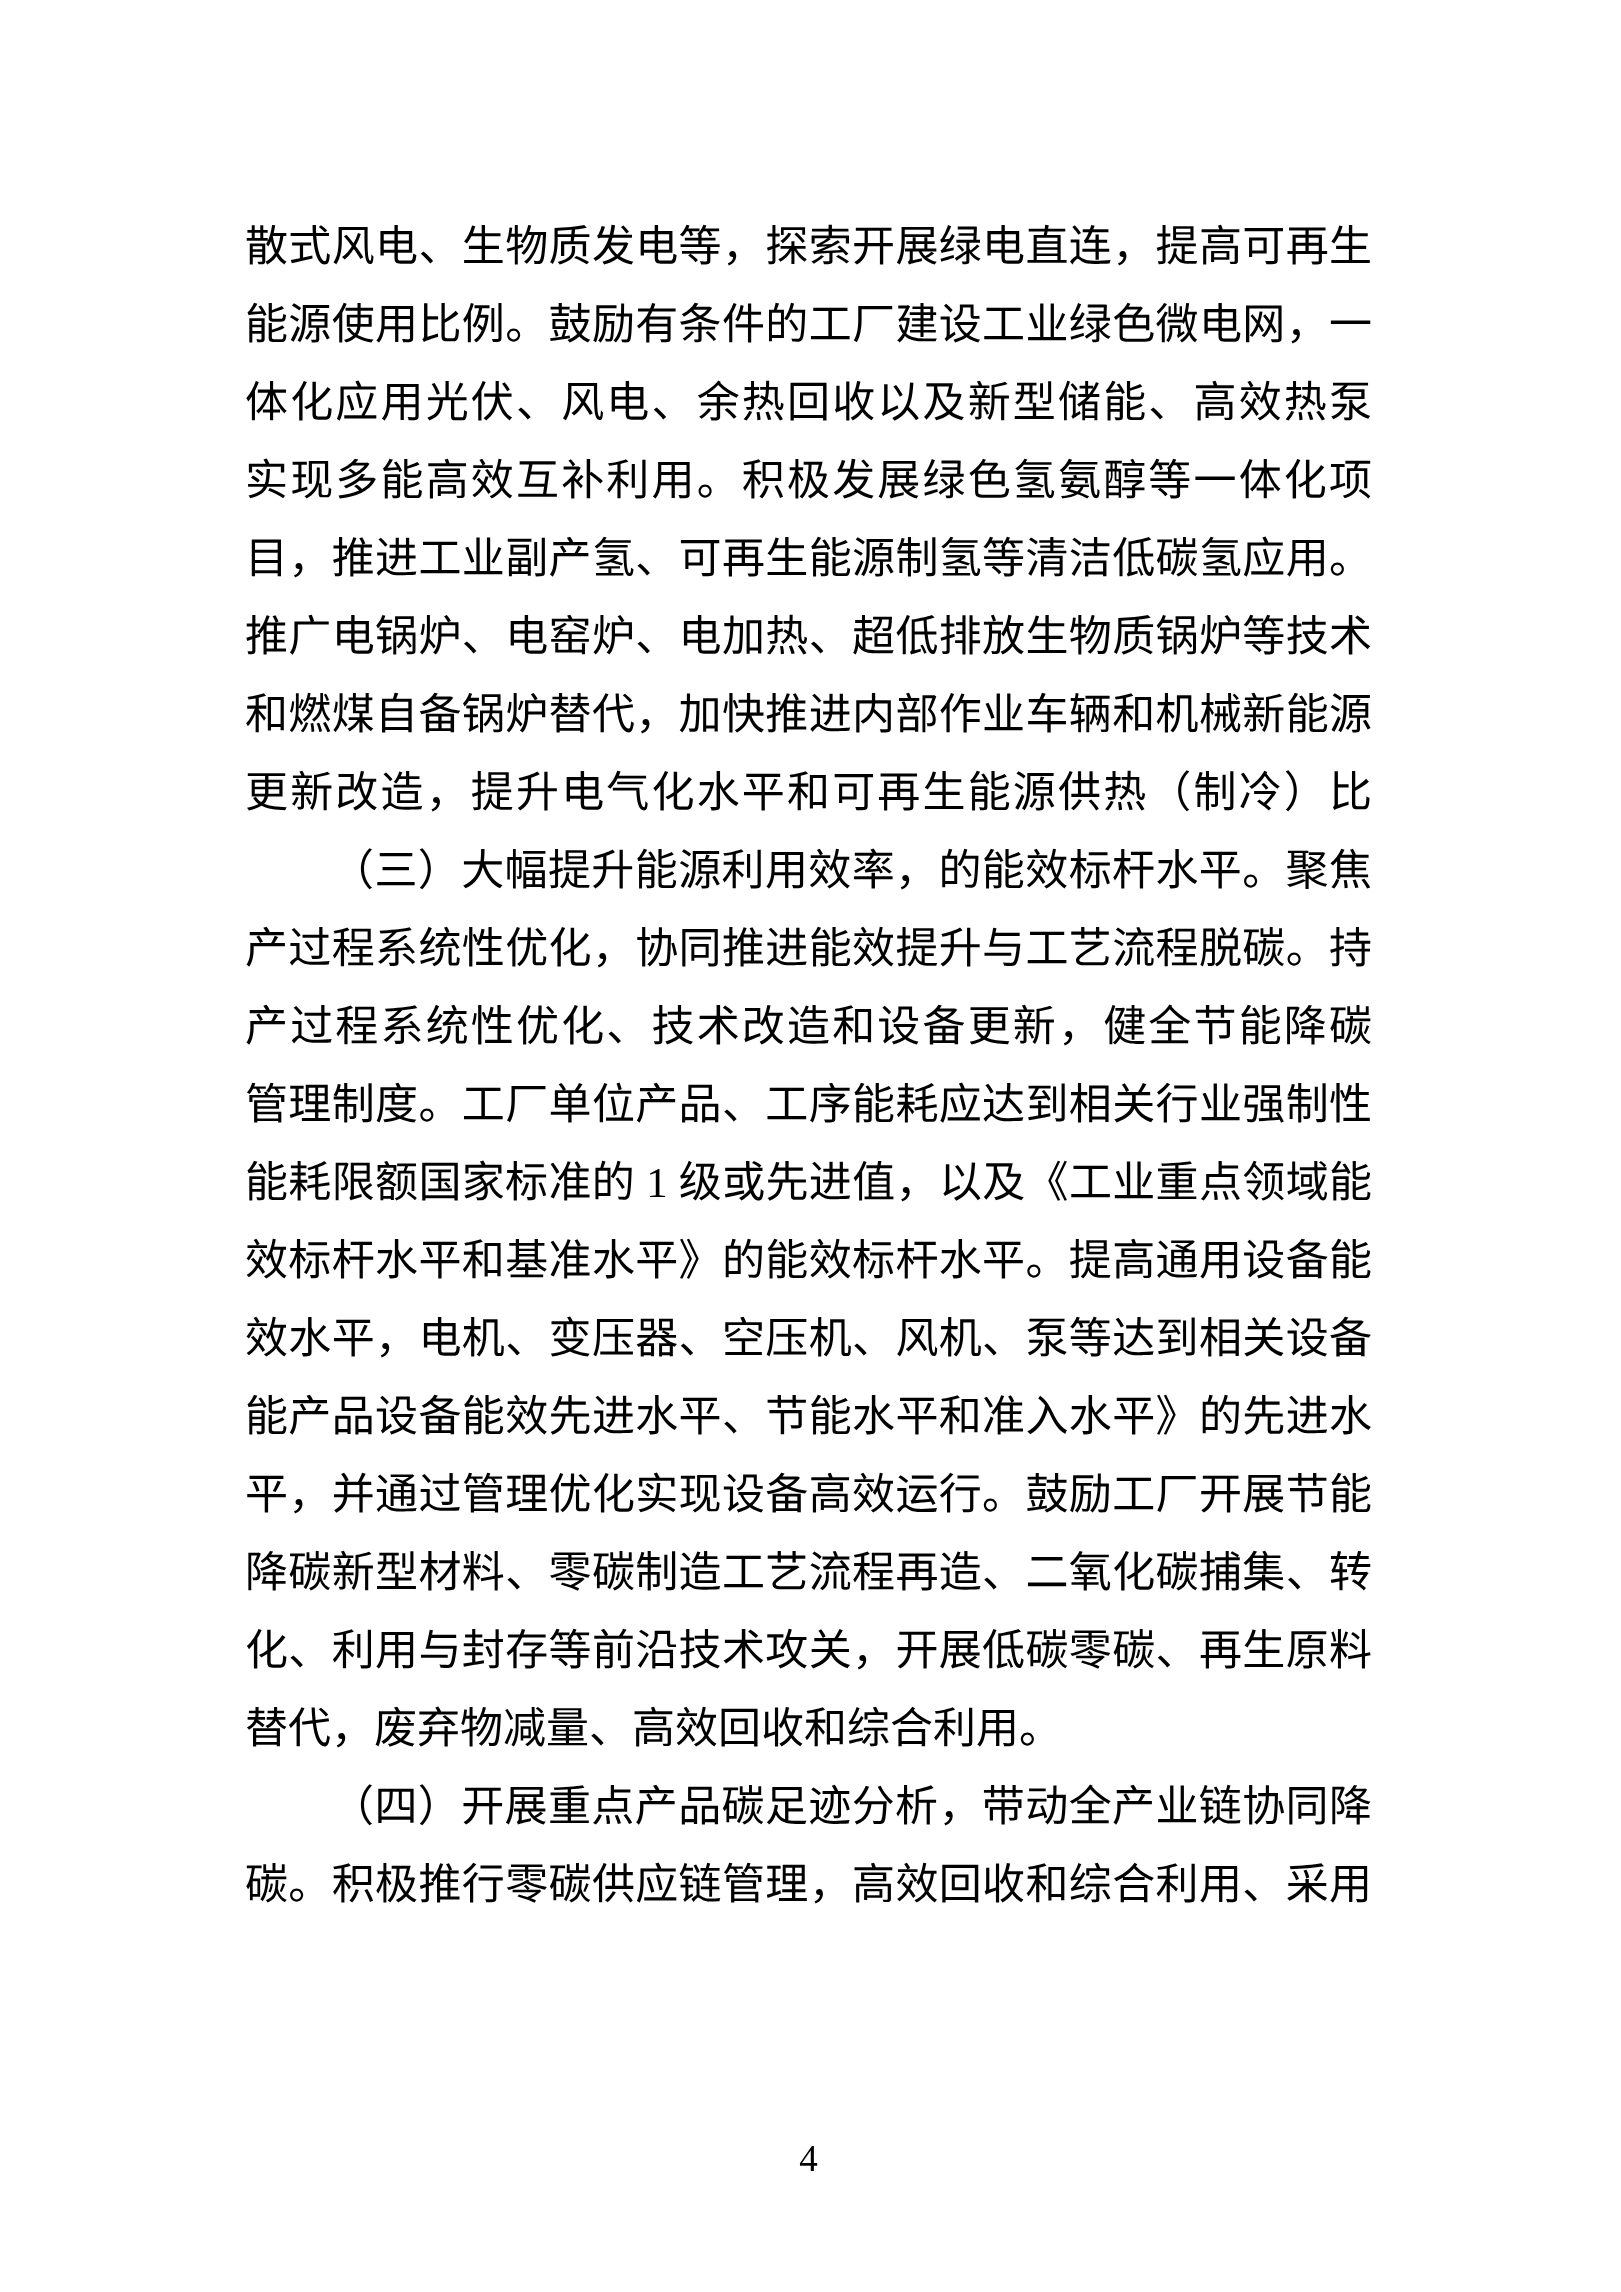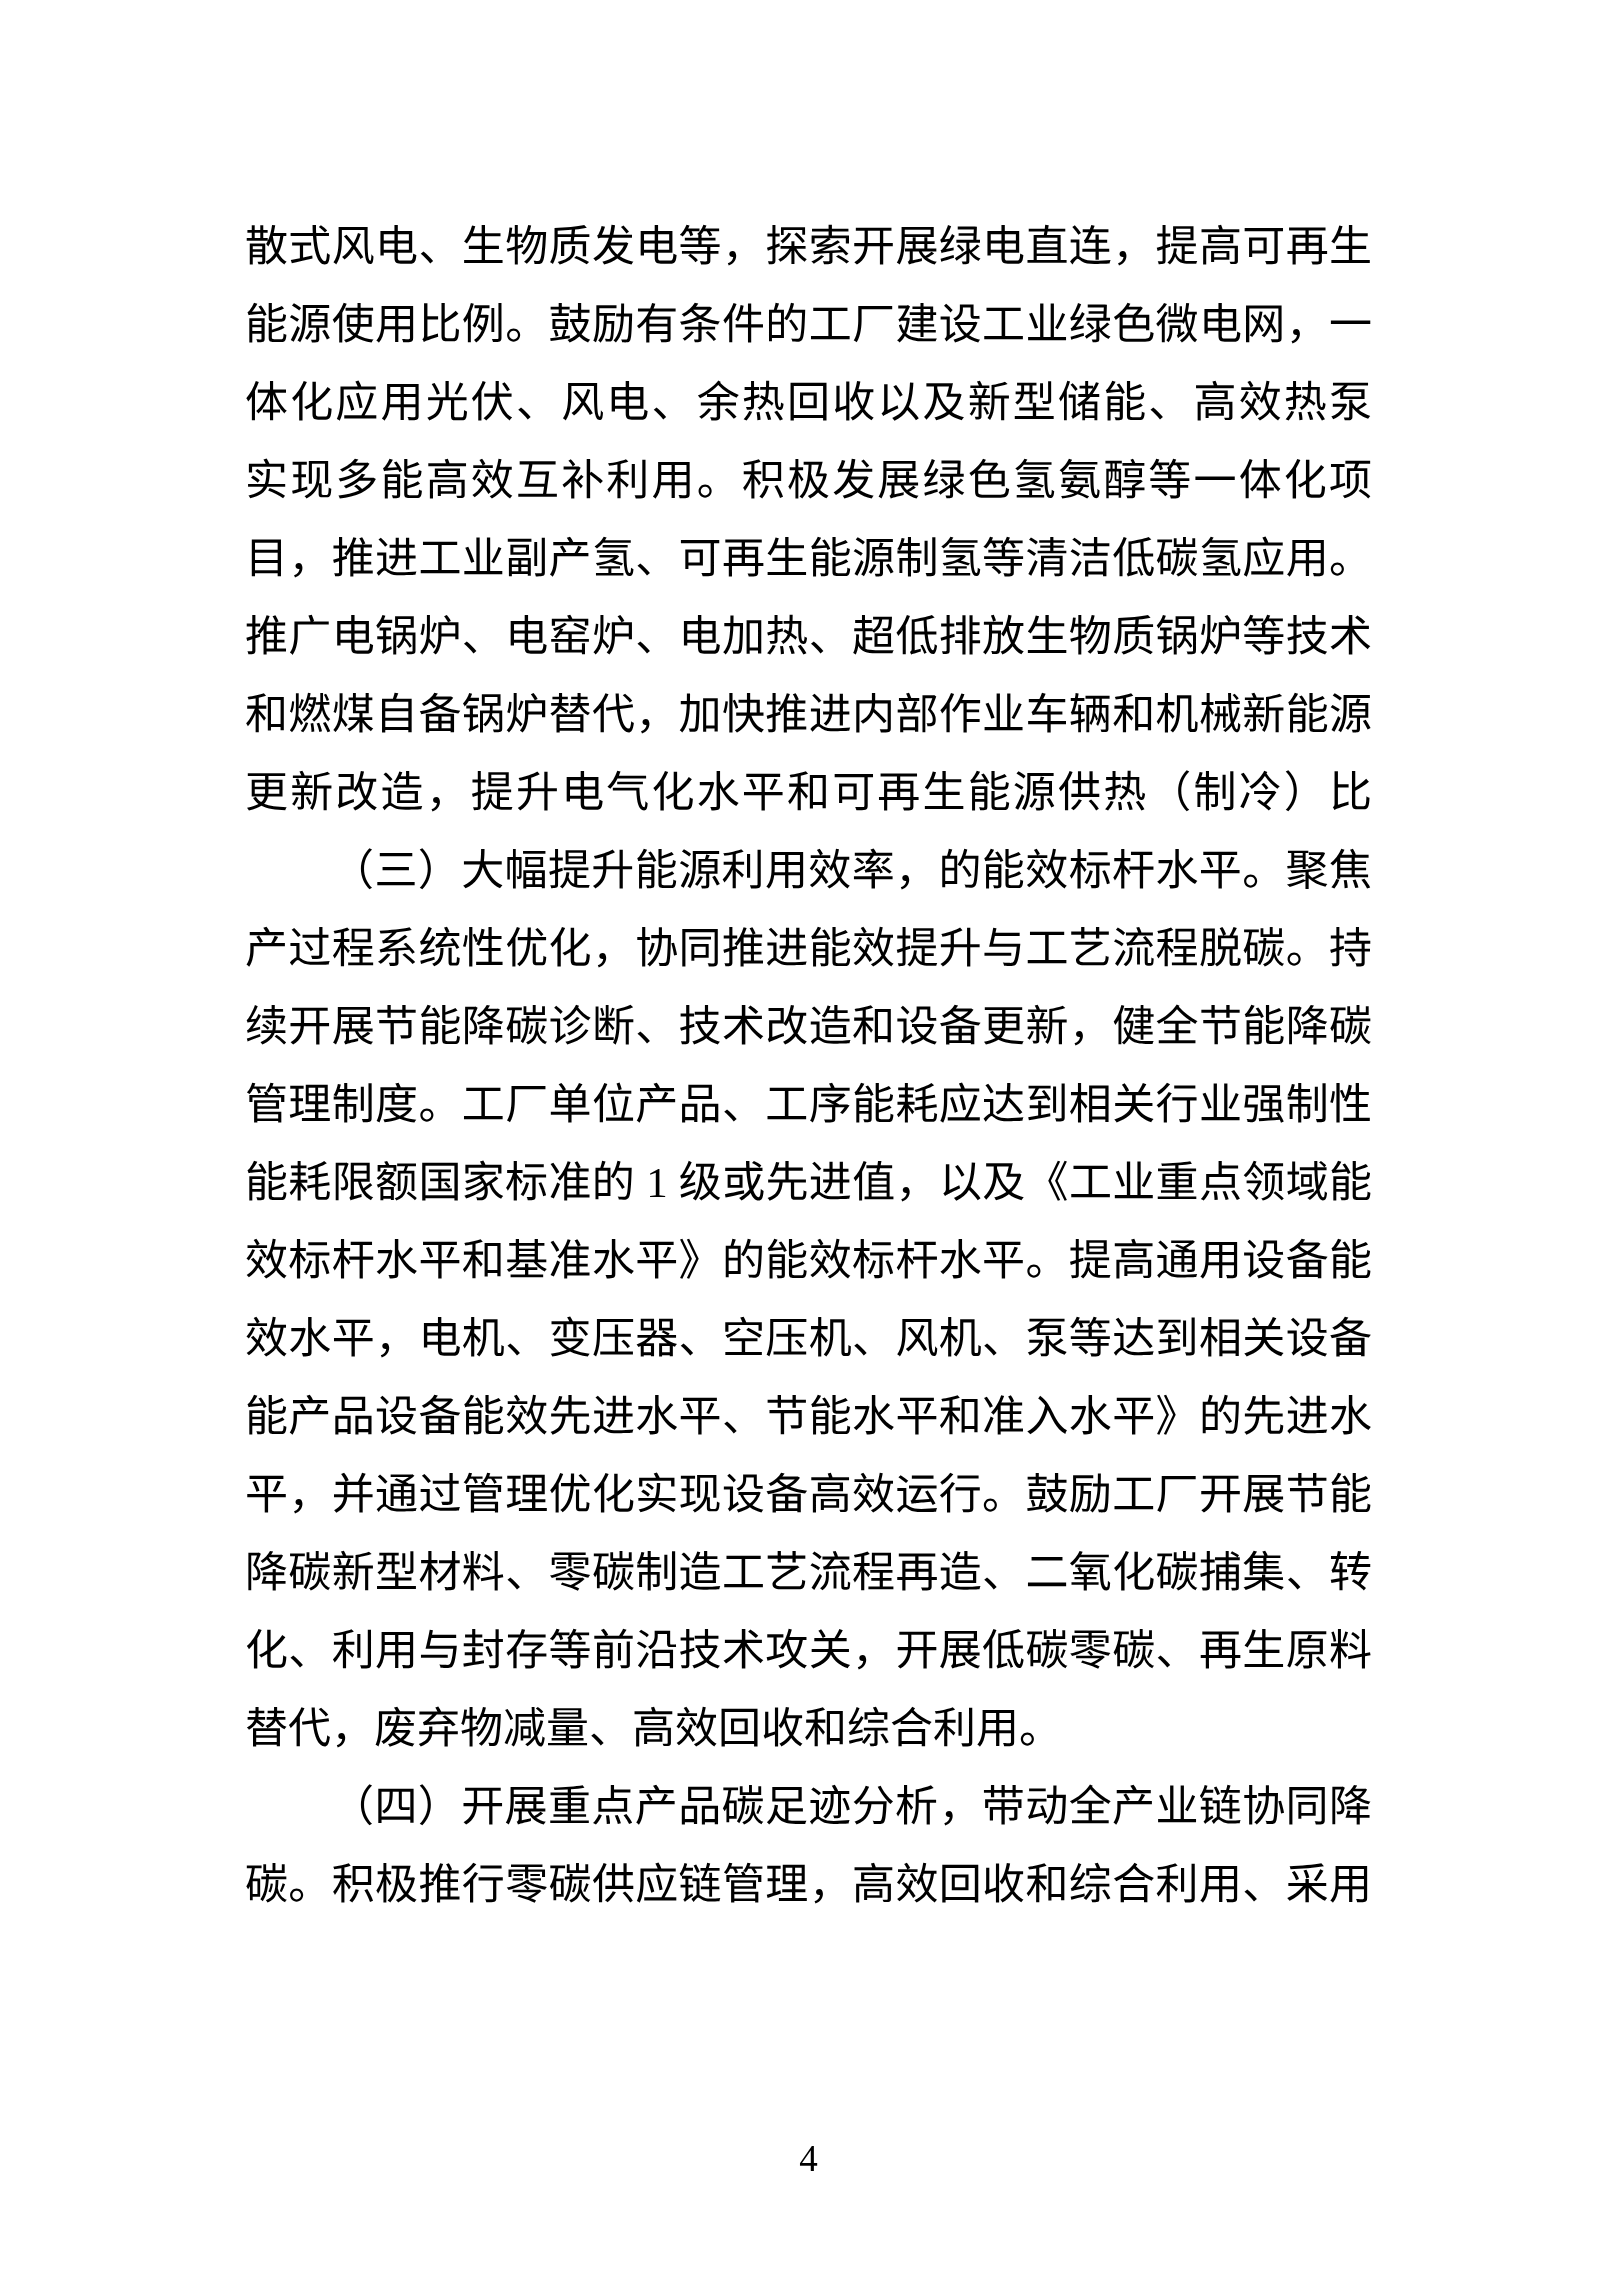--- a/index.html
+++ b/index.html
@@ -61,21 +61,21 @@
       <div class="line">散式风电、生物质发电等，探索开展绿电直连，提高可再生</div>
       <div class="line">能源使用比例。鼓励有条件的工厂建设工业绿色微电网，一</div>
       <div class="line">体化应用光伏、风电、余热回收以及新型储能、高效热泵等，</div>
       <div class="line">实现多能高效互补利用。积极发展绿色氢氨醇等一体化项</div>
       <div class="line">目，推进工业副产氢、可再生能源制氢等清洁低碳氢应用。</div>
       <div class="line">推广电锅炉、电窑炉、电加热、超低排放生物质锅炉等技术</div>
       <div class="line">和燃煤自备锅炉替代，加快推进内部作业车辆和机械新能源</div>
       <div class="line">更新改造，提升电气化水平和可再生能源供热（制冷）比例。</div>
       <div class="line indent">（三）大幅提升能源利用效率，的能效标杆水平。聚焦生</div>
       <div class="line">产过程系统性优化，协同推进能效提升与工艺流程脱碳。持</div>
-      <div class="line">续开展节能降碳诊断、技术改造和设备更新，健全节能降碳</div>
+      <div class="line">产过程系统性优化、技术改造和设备更新，健全节能降碳</div>
       <div class="line">管理制度。工厂单位产品、工序能耗应达到相关行业强制性</div>
       <div class="line">能耗限额国家标准的 1 级或先进值，以及《工业重点领域能</div>
       <div class="line">效标杆水平和基准水平》的能效标杆水平。提高通用设备能</div>
       <div class="line">效水平，电机、变压器、空压机、风机、泵等达到相关设备</div>
       <div class="line">能产品设备能效先进水平、节能水平和准入水平》的先进水</div>
       <div class="line">平，并通过管理优化实现设备高效运行。鼓励工厂开展节能</div>
       <div class="line">降碳新型材料、零碳制造工艺流程再造、二氧化碳捕集、转</div>
       <div class="line">化、利用与封存等前沿技术攻关，开展低碳零碳、再生原料</div>
       <div class="line no-justify">替代，废弃物减量、高效回收和综合利用。</div>
       <div class="line indent">（四）开展重点产品碳足迹分析，带动全产业链协同降</div>

